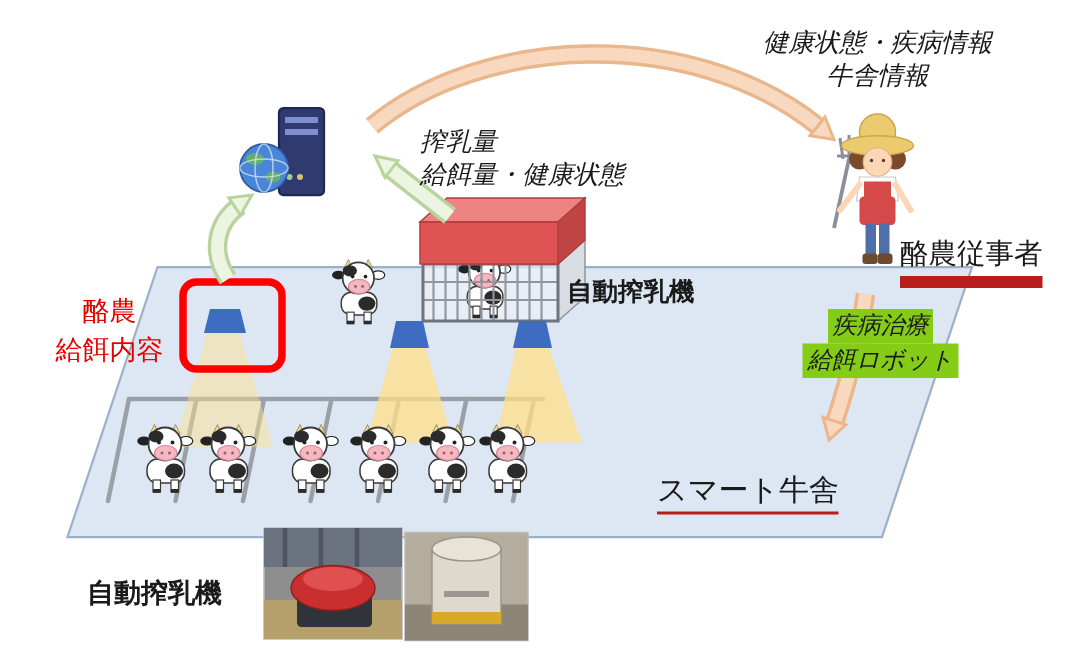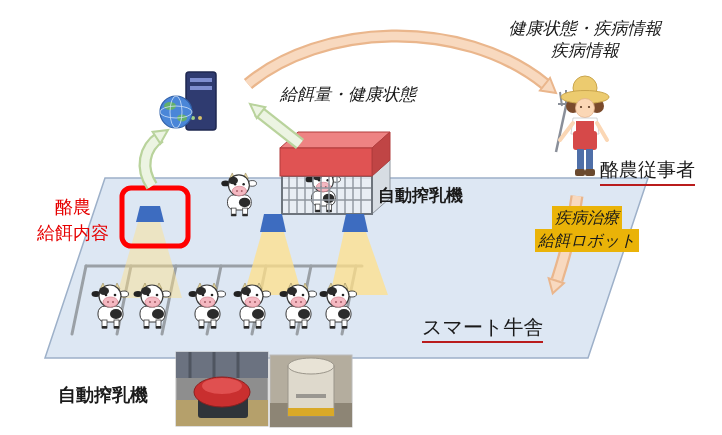--- a/index.html
+++ b/index.html
@@ -6,22 +6,22 @@
   .canvas{
     position:relative;width:722px;height:435px;background:#fff;overflow:hidden;
     font-family:"Liberation Sans","DejaVu Sans",sans-serif;color:#1a1a1a;
   }
   .canvas svg{position:absolute;left:0;top:0;}
   .lbl{position:absolute;line-height:1.3;white-space:nowrap;}
   .it{font-style:italic;}
   .b{font-weight:bold;}
   .center{text-align:center;}
   .red{color:var(--accent-red,#e60000);}
-  .ul{border-bottom:2px solid #b91c1c;padding-bottom:1px;display:inline-block;}
-  .whitebg span{background:#eab308;padding:0 3px;display:inline-block;}
+  .ul{border-bottom:8px solid #b91c1c;padding-bottom:1px;display:inline-block;}
+  .whitebg span{background:#84cc16;padding:0 3px;display:inline-block;}
   .fs17{font-size:17px;} .fs18{font-size:18px;} .fs19{font-size:19px;} .fs20{font-size:20px;}
 </style>
 </head>
 <body>
 
 <div class="canvas">
 
   <svg width="722" height="435" viewBox="0 0 722 435">
     <defs>
       <g id="cow">
@@ -181,24 +181,25 @@
       <rect x="270" y="403" width="82" height="24" fill="#8d8575"></rect>
       <rect x="288" y="366" width="46" height="50" fill="#ded9cc" stroke="#9a958a" stroke-width="1"></rect>
       <ellipse cx="311" cy="366" rx="23" ry="8" fill="#e8e3d6" stroke="#9a958a" stroke-width="1"></ellipse>
       <rect x="296" y="394" width="30" height="4" fill="#555" opacity="0.5"></rect>
       <rect x="288" y="408" width="46" height="8" fill="#d9a928"></rect>
     </g>
   </svg>
 
   <div class="lbl it fs17 center" style="left:460px;top:18px;width:250px;">
     <div>健康状態・疾病情報</div>
-    <div>疾病情報</div>
+    <div>牛舎情報</div>
   </div>
 
   <div class="lbl it fs17" style="left:280px;top:84px;">
+    <div>搾乳量</div>
     <div>給餌量・健康状態</div>
   </div>
 
 
   <div class="lbl red fs18 center" style="left:16px;top:194px;width:114px;line-height:1.45;">
     <div>酪農</div>
     <div>給餌内容</div>
   </div>
 
   <div class="lbl b fs17" style="left:378px;top:186px;font-family:Liberation Mono, monospace;">自動搾乳機</div>
@@ -206,18 +207,18 @@
   <div class="lbl fs19" style="left:600px;top:158px;">
     <span class="ul">酪農従事者</span>
   </div>
 
   <div class="lbl it fs16 whitebg center" style="left:512px;top:206px;width:150px;font-size:16px;line-height:1.45;">
     <div><span>疾病治療</span></div>
     <div><span>給餌ロボット</span></div>
   </div>
 
   <div class="lbl fs20" style="left:422px;top:314px;">
-    <span class="ul" style="border-bottom-width:2px;">スマート牛舎</span>
+    <span class="ul" style="border-bottom-width:2px;margin-left:16px;">スマート牛舎</span>
   </div>
 
   <div class="lbl b fs18" style="left:58px;top:384px;">自動搾乳機</div>
 
 </div>
 
 </body></html>

